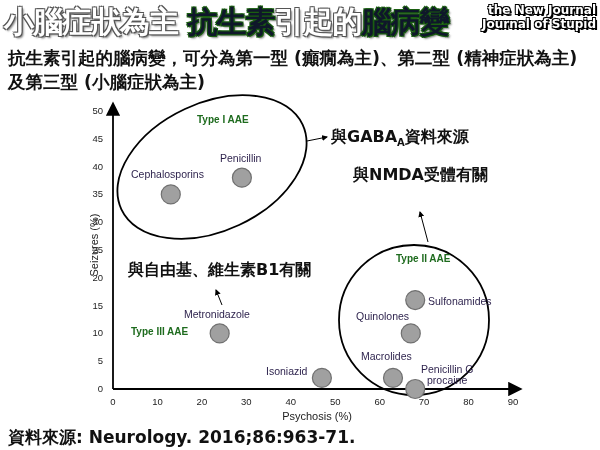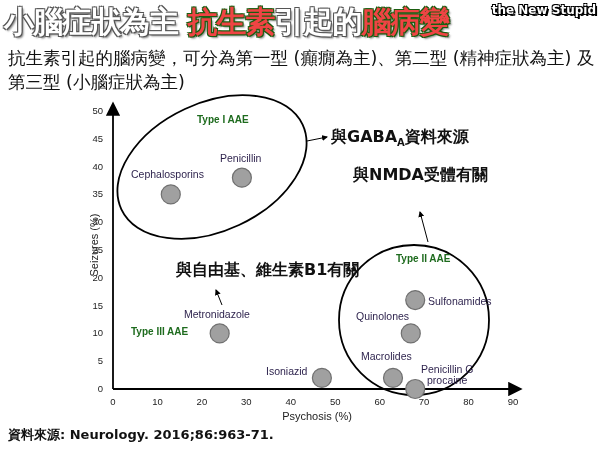--- a/index.html
+++ b/index.html
@@ -1,34 +1,35 @@
 <!DOCTYPE html>
 <html><head>
 <meta charset="utf-8">
 <style>
   html, body { margin:0; padding:0; }
   body { width:600px; height:450px; background:#ffffff; position:relative; overflow:hidden; font-family:"DejaVu Sans", sans-serif; }
   .title { position:absolute; left:4px; top:2px; font-size:30px; font-weight:bold; letter-spacing:-1px; white-space:nowrap; line-height:40px; }
   .title .w { color:#ffffff; text-shadow: -1px -1px 0 #555, 1px -1px 0 #555, -1px 1px 0 #555, 1px 1px 0 #555, 2px 2px 2px #888; }
-  .title .g { color:#ef4444; text-shadow: -1px -1px 0 #1a5e10, 1px -1px 0 #1a5e10, -1px 1px 0 #1a5e10, 1px 1px 0 #1a5e10, 2px 2px 2px #888; }
+  .title .g { color:#0f172a; text-shadow: -1px -1px 0 #1a5e10, 1px -1px 0 #1a5e10, -1px 1px 0 #1a5e10, 1px 1px 0 #1a5e10, 2px 2px 2px #888; }
   .journal { position:absolute; left:468px; top:3px; font-family:"DejaVu Sans", sans-serif; font-weight:bold; font-size:12px; line-height:14px; color:#fff; text-shadow:-1px -1px 0 #000,1px -1px 0 #000,-1px 1px 0 #000,1px 1px 0 #000, 2px 2px 0 #000; text-align:right; width:128px; }
   .journal .l2 { display:block; }
-  .subtitle { position:absolute; left:8px; top:46px; width:590px; font-size:17.5px; font-weight:normal; line-height:24px; color:#111; }
-  .source { position:absolute; left:8px; top:426px; font-size:13px; font-weight:bold; color:#111; white-space:nowrap; }
+  .subtitle { position:absolute; left:8px; top:46px; width:590px; font-size:17.5px; font-weight:bold; line-height:24px; color:#111; }
+  .source { position:absolute; left:8px; top:426px; font-size:17px; font-weight:bold; color:#111; white-space:nowrap; }
   svg text { font-family:"Liberation Sans", sans-serif; }
   .anno { position:absolute; font-size:16px; font-weight:bold; color:#111; white-space:nowrap; }
   .anno sub { font-size:10px; }
 </style>
 </head>
 <body>
 
 <div class="title"><span class="w">小腦症狀為主 </span><span class="g">抗生素</span><span class="w">引起的</span><span class="g">腦病變</span></div>
 
 <div class="journal">
-  <span>the New Stupid</span>
+  <span>the New Journal</span>
+  <span class="l2">Journal of Stupid</span>
 </div>
 
 <div class="subtitle">抗生素引起的腦病變，可分為第一型 (癲癇為主)、第二型 (精神症狀為主) 及第三型 (小腦症狀為主)</div>
 
 <svg width="600" height="450" style="position:absolute;left:0;top:0;" xmlns="http://www.w3.org/2000/svg">
   <defs>
     <marker id="arr" markerWidth="8" markerHeight="8" refX="6" refY="4" orient="auto">
       <path d="M0,0 L8,4 L0,8 z" fill="#000"></path>
     </marker>
     <marker id="arrs" markerWidth="6" markerHeight="6" refX="5" refY="3" orient="auto">
@@ -93,15 +94,15 @@
   <text x="356" y="320" font-size="10.5" fill="#2a1f4a">Quinolones</text>
   <text x="361" y="360" font-size="10.5" fill="#2a1f4a">Macrolides</text>
   <text x="421" y="373" font-size="10.5" fill="#2a1f4a">Penicillin G</text>
   <text x="427" y="384" font-size="10.5" fill="#2a1f4a">procaine</text>
   <text x="184" y="318" font-size="10.5" fill="#2a1f4a">Metronidazole</text>
   <text x="266" y="375" font-size="10.5" fill="#2a1f4a">Isoniazid</text>
 </svg>
 
 <div class="anno" style="left:331px;top:127px;"><span>與GABA</span><sub>A</sub><span>資料來源</span></div>
 <div class="anno" style="left:353px;top:165px;">與NMDA受體有關</div>
-<div class="anno" style="left:128px;top:260px;margin-left:48px;">與自由基、維生素B1有關</div>
+<div class="anno" style="left:128px;top:260px;">與自由基、維生素B1有關</div>
 
 <div class="source">資料來源: Neurology. 2016;86:963-71.</div>
 
 </body></html>

